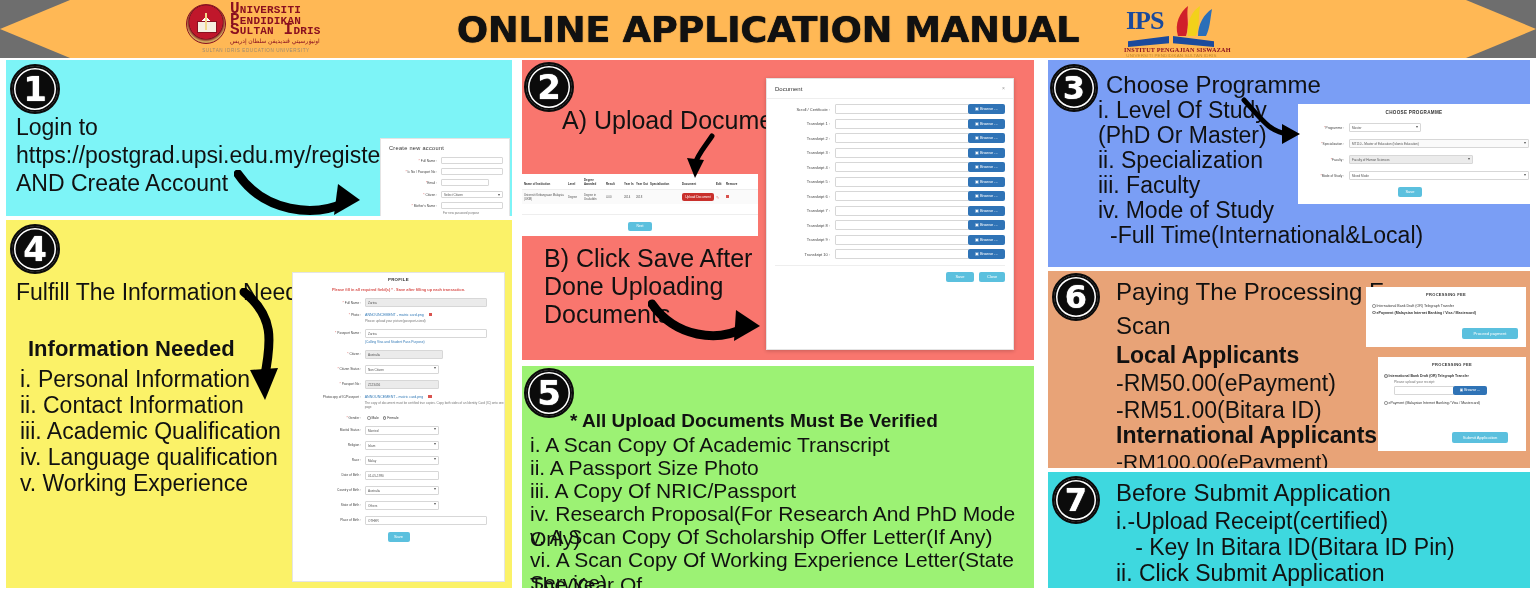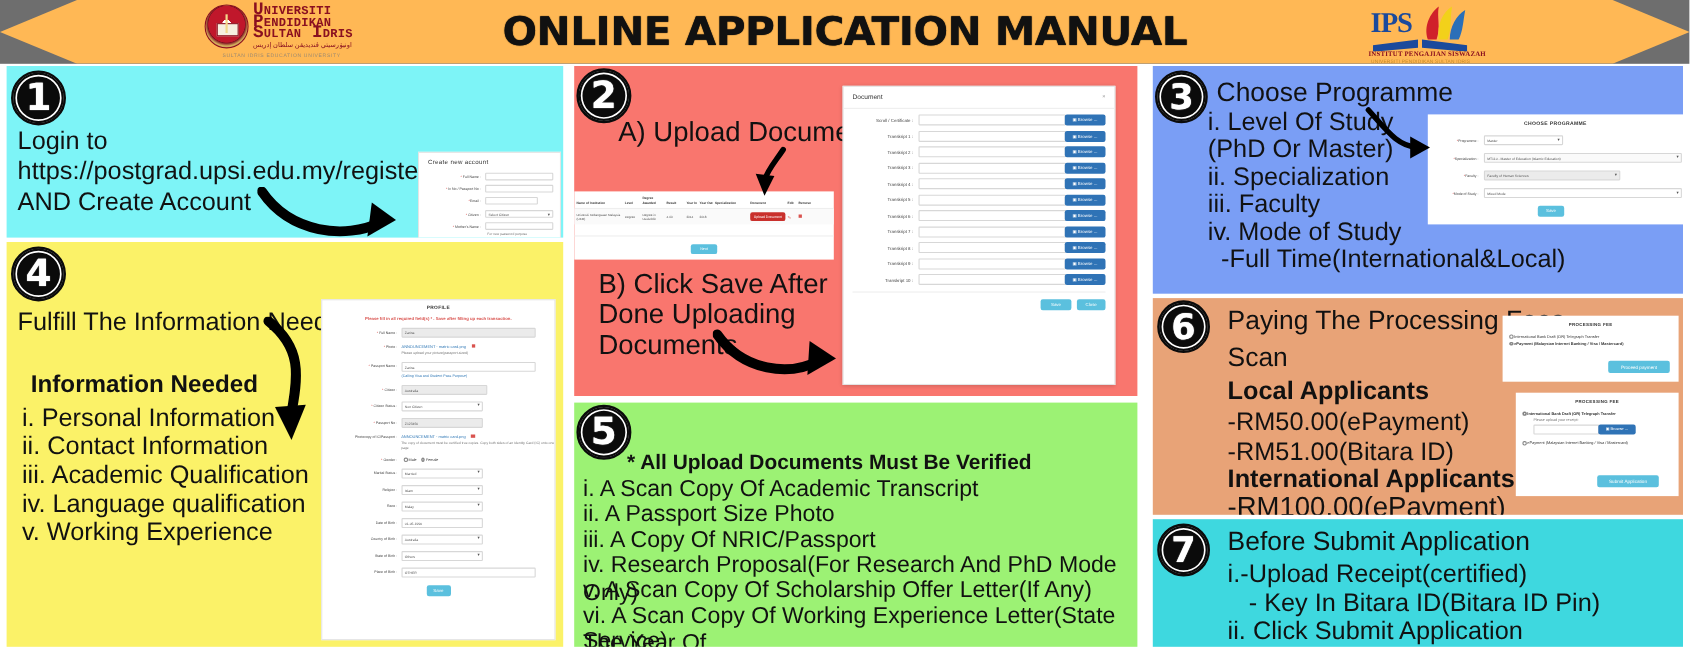--- a/index.html
+++ b/index.html
@@ -49,21 +49,21 @@
     font-family:Liberation Mono, monospace; color:#8a1020;
     font-size:16px; line-height:10.5px; letter-spacing:0.2px;
     font-variant:small-caps; font-weight:bold; white-space:nowrap;
   }
   .upsi-ar { font-size:6px; color:#8a1020; margin-top:1px; white-space:nowrap;}
   .upsi-tag {
     position:absolute; left:0px; top:46px; width:140px; text-align:center;
     font-size:4.6px; color:#9b8a72; letter-spacing:0.6px; white-space:nowrap;
   }
   
-  .ips-logo { position:absolute; left:1244px; top:4px; width:95px; height:52px; }
+  .ips-logo { position:absolute; left:1124px; top:4px; width:95px; height:52px; }
   .ips-text {
     position:absolute; left:2px; top:2px;
     font-family:"Liberation Serif", serif; font-weight:bold;
     font-size:26px; color:#1b4a9c; letter-spacing:-1px;
   }
   .ips-flames { position:absolute; left:48px; top:0px; }
   .ips-book {
     position:absolute; left:4px; top:30px; width:86px; height:13px;
     background:
       linear-gradient(to right, #1b4a9c 0 48%, transparent 48% 52%, #1b4a9c 52% 100%);
@@ -534,21 +534,21 @@
 </div>
 
 <div class="panel p6">
   <div class="badge sm" style="left:4px; top:2px;">6</div>
   <div class="ptext" style="left:68px; top:8px; font-size:24px;">Paying The Processing Fees</div>
   <div class="ptext" style="left:68px; top:42px; font-size:24px;">Scan</div>
   <div class="ptext" style="left:68px; top:72px; font-size:23px; font-weight:bold;">Local Applicants</div>
   <div class="ptext" style="left:68px; top:100px; font-size:23px;">-RM50.00(ePayment)</div>
   <div class="ptext" style="left:68px; top:127px; font-size:23px;">-RM51.00(Bitara ID)</div>
   <div class="ptext" style="left:68px; top:152px; font-size:23px; font-weight:bold;">International Applicants</div>
-  <div class="ptext" style="left:68px; top:178px; font-size:25px;">-RM100.00(ePayment)</div>
+  <div class="ptext" style="left:68px; top:178px; font-size:21px;">-RM100.00(ePayment)</div>
 
   <div class="shot" style="left:318px; top:16px; width:160px; height:60px; border:none;">
     <div class="shot-title" style="padding-top:5px; font-size:4px;">PROCESSING FEE</div>
     <div style="padding:7px 0 0 6px; font-size:3.6px; color:#333;">
       <div><span class="radio"></span> <span>International Bank Draft (OR) Telegraph Transfer</span></div>
       <div style="margin-top:2.5px;"><span class="radio on"></span> <span style="font-weight:bold;">ePayment (Malaysian Internet Banking / Visa / Mastercard)</span></div>
     </div>
     <div class="btn-blue" style="width:56px; height:11px; line-height:11px; font-size:4.2px; position:absolute; right:8px; bottom:8px;">Proceed payment</div>
   </div>
 

